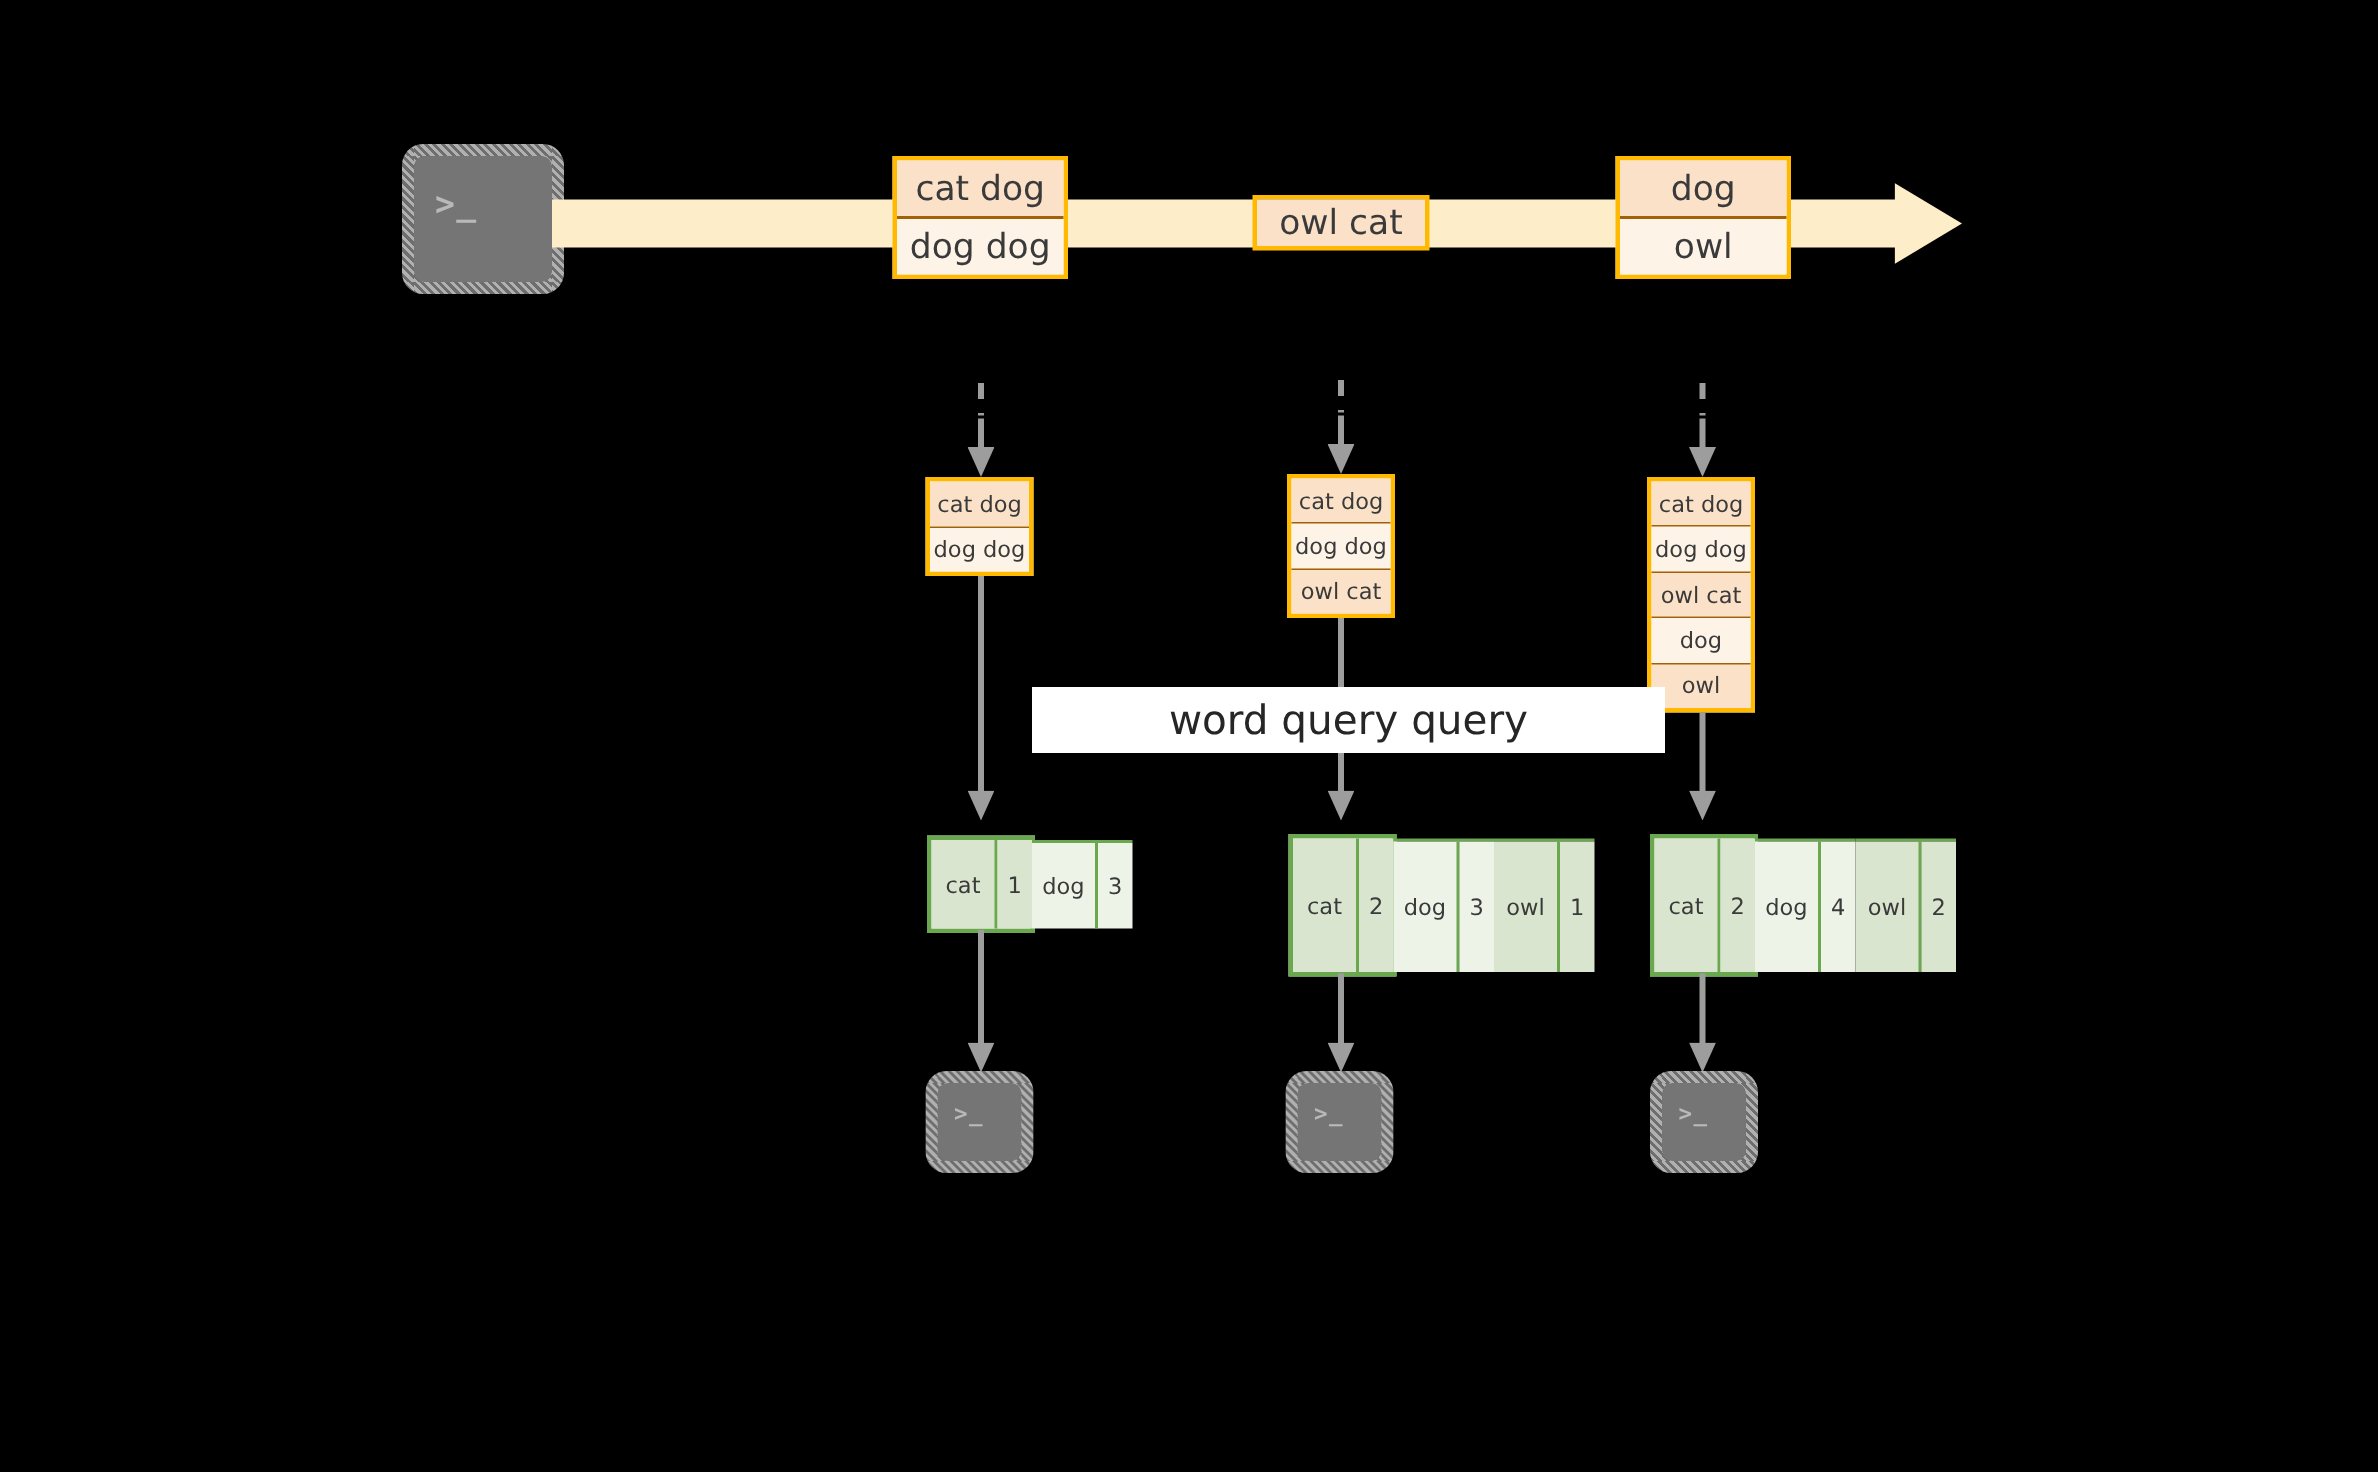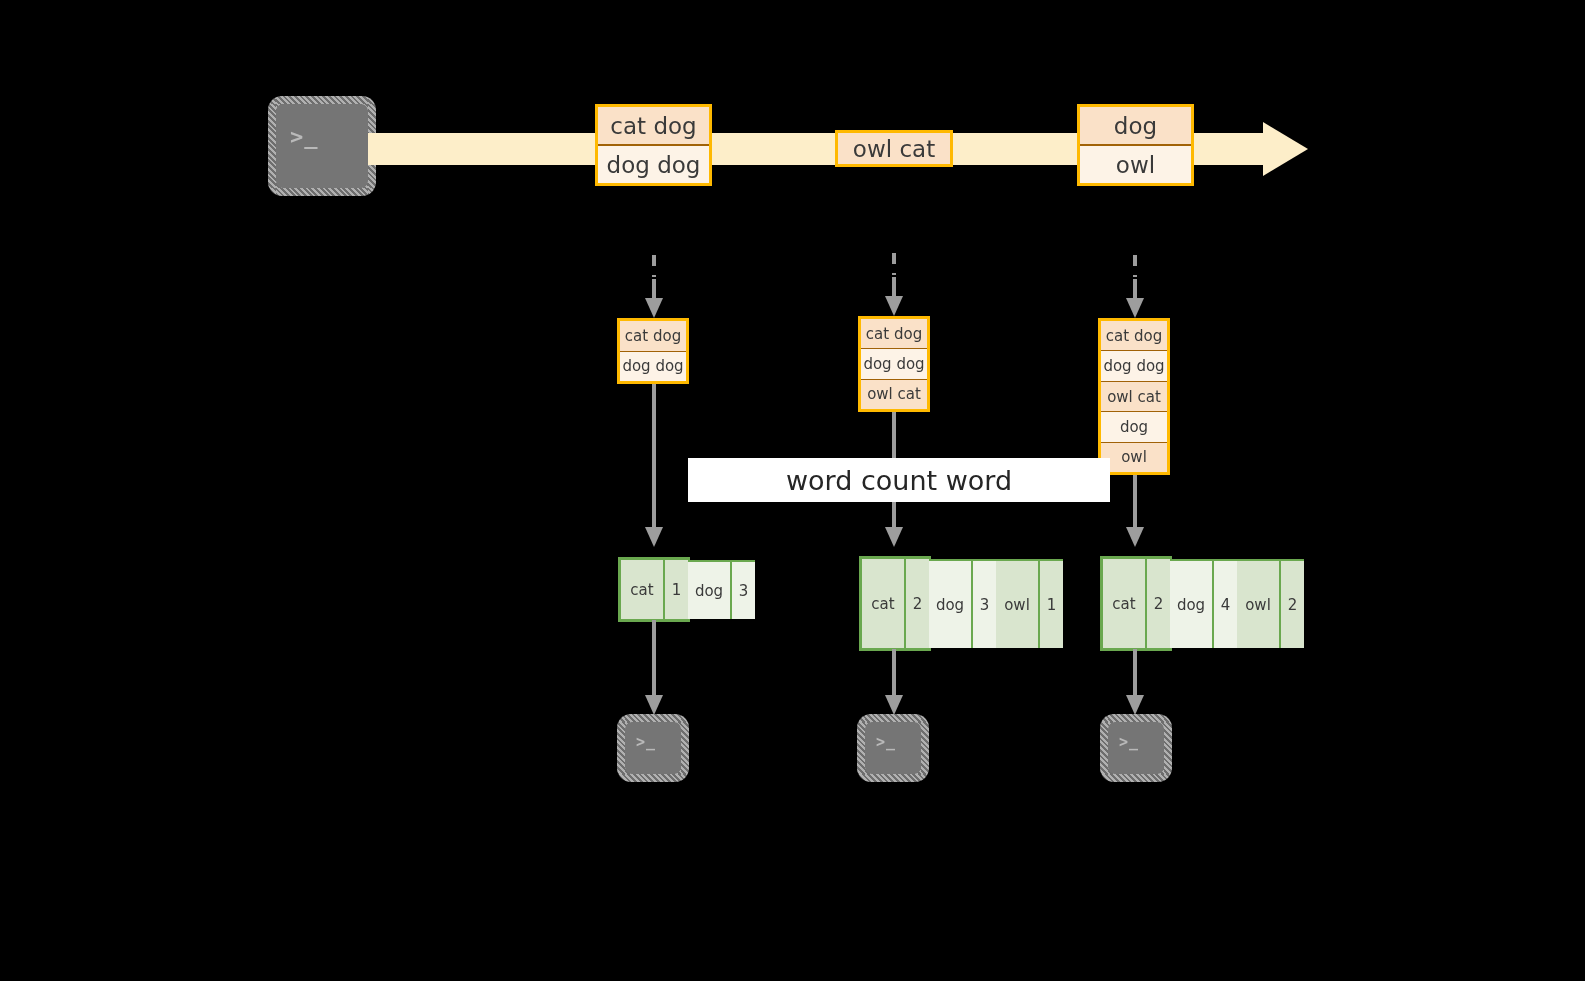--- a/index.html
+++ b/index.html
@@ -315,16 +315,16 @@
     <div class="seg" style="top:0; height:48px;"></div>
     <div class="head"></div>
   </div>
 
   <div class="term" style="left:1100px; top:714px; width:72px; height:68px;">
     <div class="term-inner"></div>
     <div class="term-glyph" style="left:11px; top:13px; font-size:15px;">&gt;_</div>
   </div>
 
   <div class="banner" style="left:688px; top:458px; width:422px; height:44px;">
-    <span>word count word</span>
+    <span>word query query</span>
   </div>
 
 </div>
 
 </body></html>

